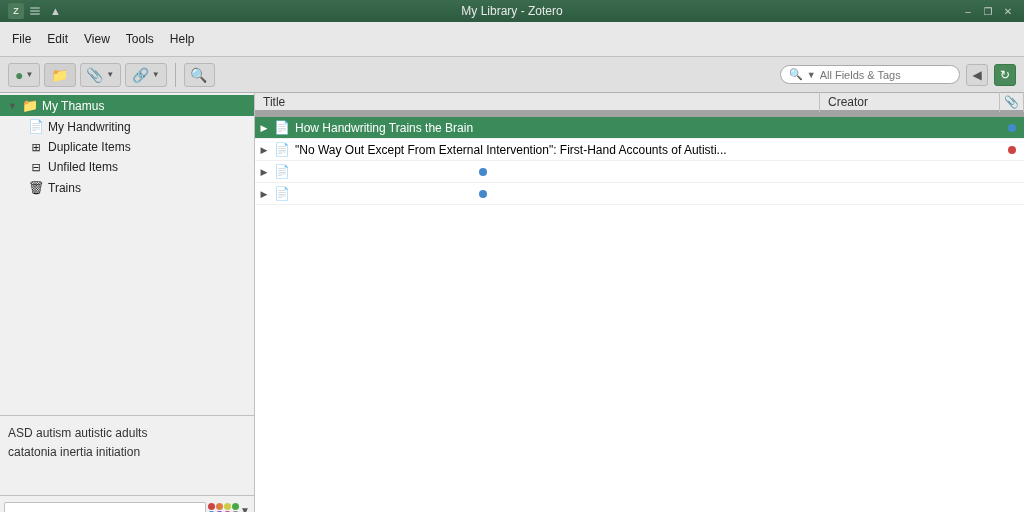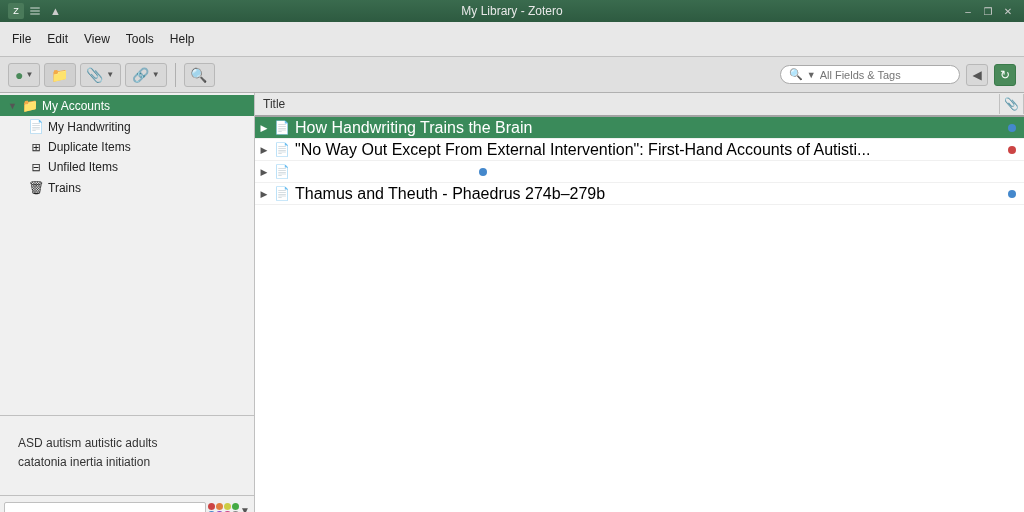--- a/index.html
+++ b/index.html
@@ -208,21 +208,21 @@
       width: 16px;
       text-align: center;
     }
     .tree-item.child {
       padding-left: 28px;
     }
 
     
     #tags-area {
       border-top: 1px solid #c0c0c0;
-      padding: 18px;
+      padding: 8px;
       min-height: 80px;
       background: #f0f0f0;
       font-size: 12px;
       color: #333;
       line-height: 1.6;
     }
     #tags-input-bar {
       display: flex;
       align-items: center;
       border-top: 1px solid #c0c0c0;
@@ -262,21 +262,21 @@
     
     #content-area {
       flex: 1;
       display: flex;
       flex-direction: column;
       background: white;
     }
     #content-header {
       display: flex;
       background: #e8e8e8;
-      border-bottom: 2px solid #a3a3a3;
+      border-bottom: 7px solid #a3a3a3;
       height: 24px;
       align-items: center;
     }
     .col-header {
       padding: 3px 8px;
       font-size: 12px;
       color: #333;
       border-right: 1px solid #c0c0c0;
       font-weight: 500;
       cursor: pointer;
@@ -309,21 +309,21 @@
     .item-row.selected .row-expand { color: white; }
     .item-type-icon {
       width: 18px;
       text-align: center;
       font-size: 13px;
       color: #4a8a5a;
       flex-shrink: 0;
     }
     .item-title {
       flex: 1;
-      font-size: 16px;
+      font-size: 12px;
       padding: 0 4px;
       white-space: nowrap;
       overflow: hidden;
       text-overflow: ellipsis;
     }
     .item-creator {
       width: 180px;
       font-size: 12px;
       color: #555;
       padding: 0 4px;
@@ -409,21 +409,21 @@
 </div>
 
 <div id="main">
 
   <div id="sidebar">
     <div id="sidebar-tree">
 
       <div class="tree-item selected">
         <span class="tree-expand">▼</span>
         <span class="item-icon">📁</span>
-        <span>My Accounts</span>
+        <span>My Thamus</span>
       </div>
 
       <div class="tree-item child">
         <span class="item-icon">📄</span>
         <span>My Handwriting</span>
       </div>
       <div class="tree-item child">
         <span class="item-icon" style="font-size:11px;">⊞</span>
         <span>Duplicate Items</span>
       </div>
@@ -457,20 +457,21 @@
         </div>
       </div>
       <div style="font-size:10px;color:#555;margin-right:4px;cursor:pointer;">▼</div>
     </div>
   </div>
 
   <div id="content-area">
 
     <div id="content-header">
       <div class="col-header col-title">Title</div>
+      <div class="col-header col-creator">Creator</div>
       <div class="col-header col-attach">📎</div>
     </div>
 
     <div id="items-list">
 
       <div class="item-row selected">
         <div class="row-expand">▶</div>
         <div class="item-type-icon" style="color:white;">📄</div>
         <div class="item-title">How Handwriting Trains the Brain</div>
         <div class="item-attach">
@@ -492,21 +493,20 @@
         <div class="item-type-icon">📄</div>
         <div class="item-creator"></div>
         <div class="item-attach">
           <div class="attach-dot blue"></div>
         </div>
       </div>
 
       <div class="item-row">
         <div class="row-expand">▶</div>
         <div class="item-type-icon">📄</div>
-        <div class="item-title">Thamus and Theuth - Phaedrus 274b–279b</div>
         <div class="item-creator"></div>
         <div class="item-attach">
           <div class="attach-dot blue"></div>
         </div>
       </div>
     </div>
   </div>
 </div>
 
 </body></html>

